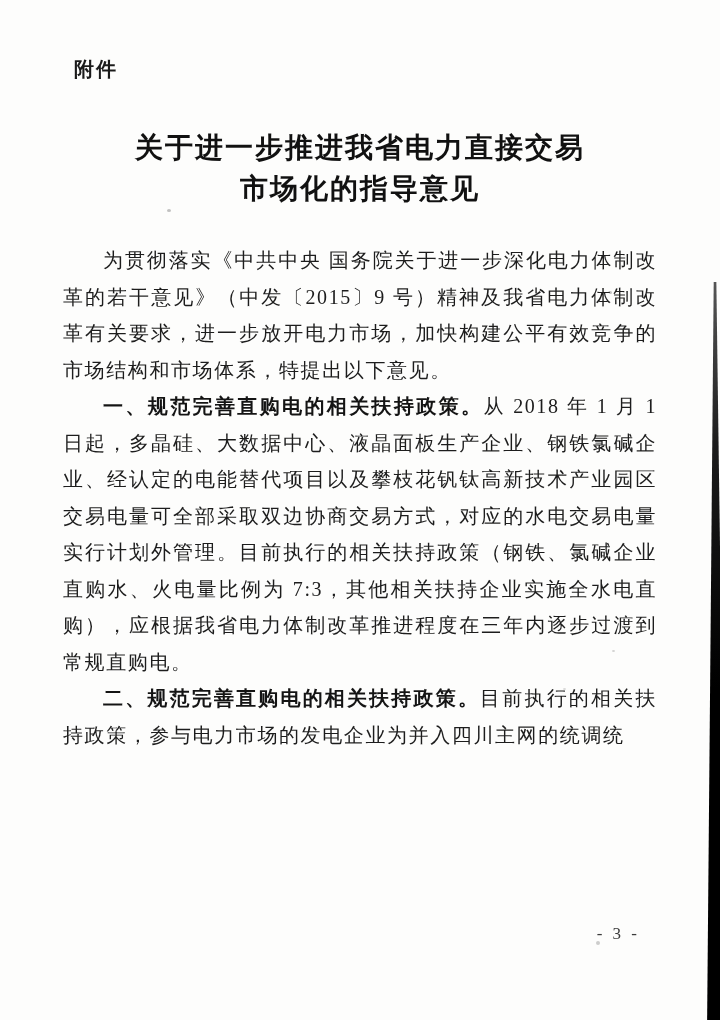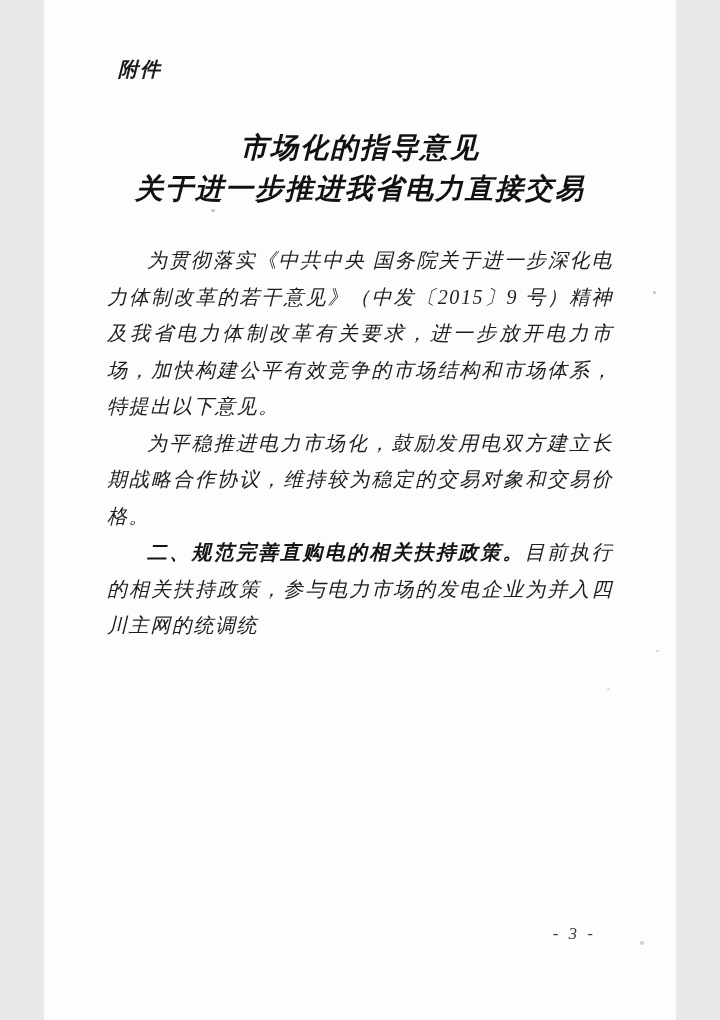--- a/index.html
+++ b/index.html
@@ -2,28 +2,27 @@
 <html lang="zh"><head>
 <meta charset="utf-8">
 <style>
   html, body {
     margin: 0;
     padding: 0;
     background: #e8e8e8;
   }
   .page {
     position: relative;
-    width: 632px;
+    width: 720px;
     height: 1020px;
     margin: 0 auto;
     background: #fdfdfc;
     overflow: hidden;
     color: #1d1d1d;
     font-family: "Liberation Serif", "DejaVu Serif", serif;
-    font-style: italic;
   }
   .attachment {
     margin: 56px 0 0 74px;
     font-family: "Liberation Sans", "DejaVu Sans", sans-serif;
     font-weight: 700;
     font-size: 20px;
     letter-spacing: 2px;
     color: #1a1a1a;
   }
   .doc-title {
@@ -84,30 +83,30 @@
   .speck.s5 { left: 596px; top: 941px; width: 4px; height: 4px; opacity: .8; }
 </style>
 </head>
 <body>
 
 <div class="page">
 
   <div class="attachment">附件</div>
 
   <h1 class="doc-title" style="margin-top:44px;">
+    <span>关于进一步推进我省电力直接交易</span>
     <span>市场化的指导意见</span>
-    <span>关于进一步推进我省电力直接交易</span>
   </h1>
 
   <div class="body-text">
     <p>
       <b></b><span>为贯彻落实《中共中央 国务院关于进一步深化电力体制改革的若干意见》（中发〔2015〕9 号）精神及我省电力体制改革有关要求，进一步放开电力市场，加快构建公平有效竞争的市场结构和市场体系，特提出以下意见。</span>
     </p>
     <p>
-      <b></b><span>为平稳推进电力市场化，鼓励发用电双方建立长期战略合作协议，维持较为稳定的交易对象和交易价格。</span>
+      <b>一、规范完善直购电的相关扶持政策。</b><span>从 2018 年 1 月 1 日起，多晶硅、大数据中心、液晶面板生产企业、钢铁氯碱企业、经认定的电能替代项目以及攀枝花钒钛高新技术产业园区交易电量可全部采取双边协商交易方式，对应的水电交易电量实行计划外管理。目前执行的相关扶持政策（钢铁、氯碱企业直购水、火电量比例为 7:3，其他相关扶持企业实施全水电直购），应根据我省电力体制改革推进程度在三年内逐步过渡到常规直购电。</span>
     </p>
     <p>
       <b>二、规范完善直购电的相关扶持政策。</b><span>目前执行的相关扶持政策，参与电力市场的发电企业为并入四川主网的统调统</span>
     </p>
   </div>
 
   <div class="page-number">- 3 -</div>
 
   <div class="scan-edge"></div>
   <div class="speck s1"></div>

